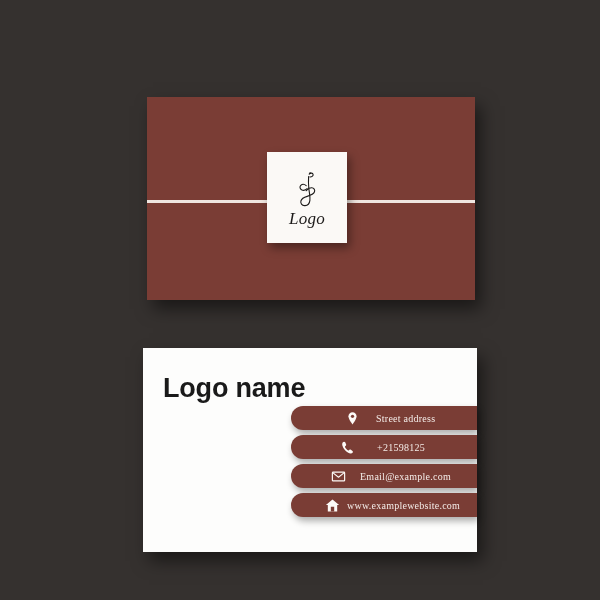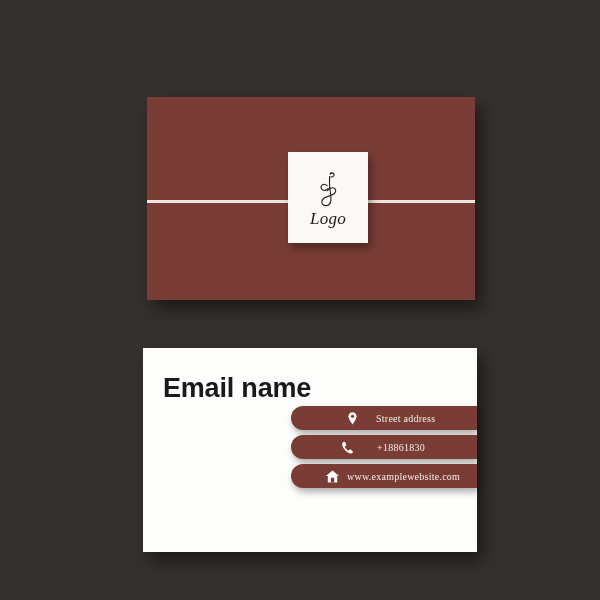--- a/index.html
+++ b/index.html
@@ -32,21 +32,21 @@
   .back-stripe {
     position: absolute;
     left: 0;
     top: 103px;
     width: 100%;
     height: 3px;
     background: #f0e6e0;
   }
   .logo-box {
     position: absolute;
-    left: 141px;
+    left: 120px;
     top: 55px;
     width: 80px;
     height: 91px;
     background: #fbf9f6;
     box-shadow: 3px 5px 9px rgba(0,0,0,0.38);
     display: flex;
     flex-direction: column;
     align-items: center;
     justify-content: center;
   }
@@ -152,43 +152,52 @@
           <path d="M16.2 16.6c-1.6-1.4-4-1.6-5.4-0.2-1.3 1.3-1 3.4 0.7 4.3 1.8 1 4.2 0.4 5.6-1" stroke="#1d1b1a" stroke-width="1.1" stroke-linecap="round"></path>
           <circle cx="20.1" cy="4.2" r="0.9" fill="#1d1b1a"></circle>
         </svg>
       </span>
       <span class="logo-word">Logo</span>
     </div>
   </div>
 
   <div class="card-front">
 
-    <div class="your-name">Email name</div>
+    <div class="your-name">Logo name</div>
 
     <div class="bars">
 
       <div class="bar">
         <span class="bar-icon pos-0">
           <svg viewBox="0 0 24 24" fill="currentColor" xmlns="http://www.w3.org/2000/svg">
             <path d="M12 2C8.4 2 5.5 4.9 5.5 8.5c0 4.9 6.5 13 6.5 13s6.5-8.1 6.5-13C18.5 4.9 15.6 2 12 2z"></path>
             <circle cx="12" cy="8.4" r="2.6" fill="#7a3d35"></circle>
           </svg>
         </span>
         <span class="bar-text pos-0">Street address</span>
       </div>
 
       <div class="bar">
         <span class="bar-icon pos-1">
           <svg viewBox="0 0 24 24" fill="currentColor" xmlns="http://www.w3.org/2000/svg">
             <path d="M6.6 2.6c-.9 0-1.8.5-2.3 1.3-1 1.6-.9 3.7-.2 5.8 1 3 3 6.1 5.6 8.3 2.2 1.9 4.8 3.2 7.1 3.4 1.5.1 2.9-.4 3.6-1.6.5-.8.3-1.8-.4-2.4l-2.6-2c-.7-.5-1.7-.4-2.3.2l-.9.9c-.3.3-.8.4-1.2.2-1.2-.7-2.3-1.6-3.2-2.7-.8-1-1.4-2-1.8-3-.2-.4 0-.9.3-1.2l1-.8c.6-.5.8-1.4.4-2.1L8.3 3.6c-.3-.6-1-1-1.7-1z"></path>
           </svg>
         </span>
-        <span class="bar-text pos-1">+18861830</span>
-      </div>
-
+        <span class="bar-text pos-1">+21598125</span>
+      </div>
+
+      <div class="bar">
+        <span class="bar-icon pos-2">
+          <svg viewBox="0 0 24 24" fill="none" xmlns="http://www.w3.org/2000/svg">
+            <rect x="2.2" y="5" width="19.6" height="14" rx="1.2" stroke="currentColor" stroke-width="1.9"></rect>
+            <path d="M2.8 5.9 12 13.2l9.2-7.3" stroke="currentColor" stroke-width="1.7" stroke-linecap="round" stroke-linejoin="round"></path>
+          </svg>
+        </span>
+        <span class="bar-text pos-2">Email@example.com</span>
+      </div>
 
       <div class="bar">
         <span class="bar-icon pos-3">
           <svg viewBox="0 0 24 24" fill="currentColor" xmlns="http://www.w3.org/2000/svg">
             <path d="M12 2.4 1.4 11.1h3.1v10.5h15V11.1h3.1L12 2.4z"></path>
             <rect x="9.3" y="14" width="5.4" height="7.6" fill="#7a3d35"></rect>
           </svg>
         </span>
         <span class="bar-text pos-3">www.examplewebsite.com</span>
       </div>

